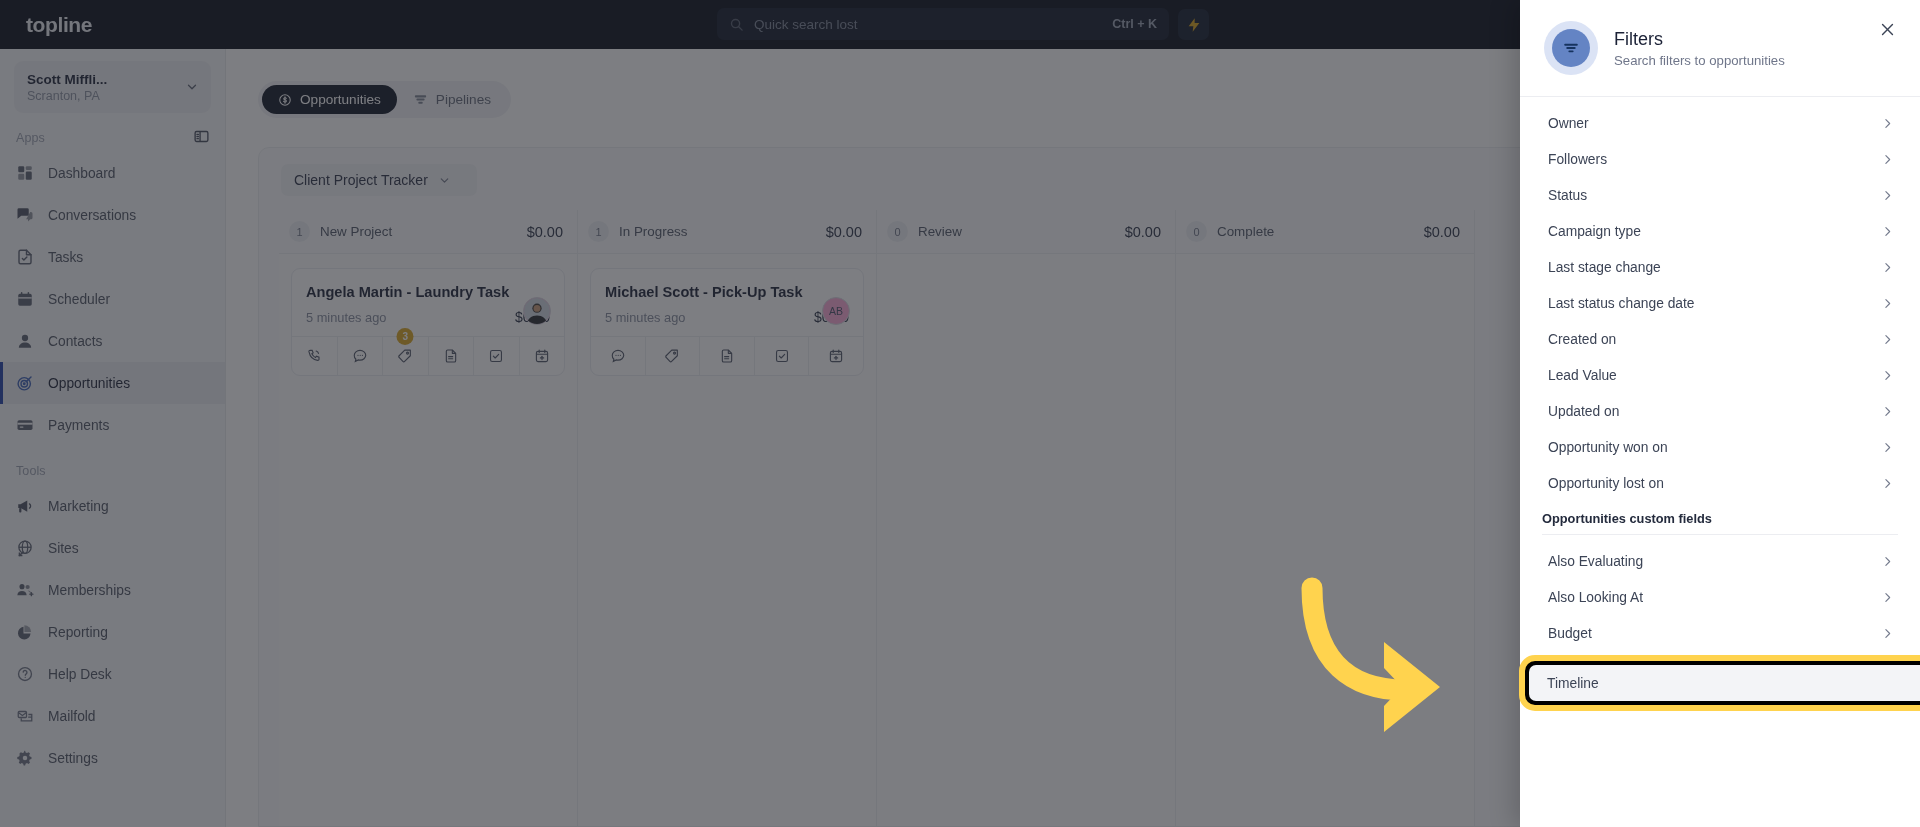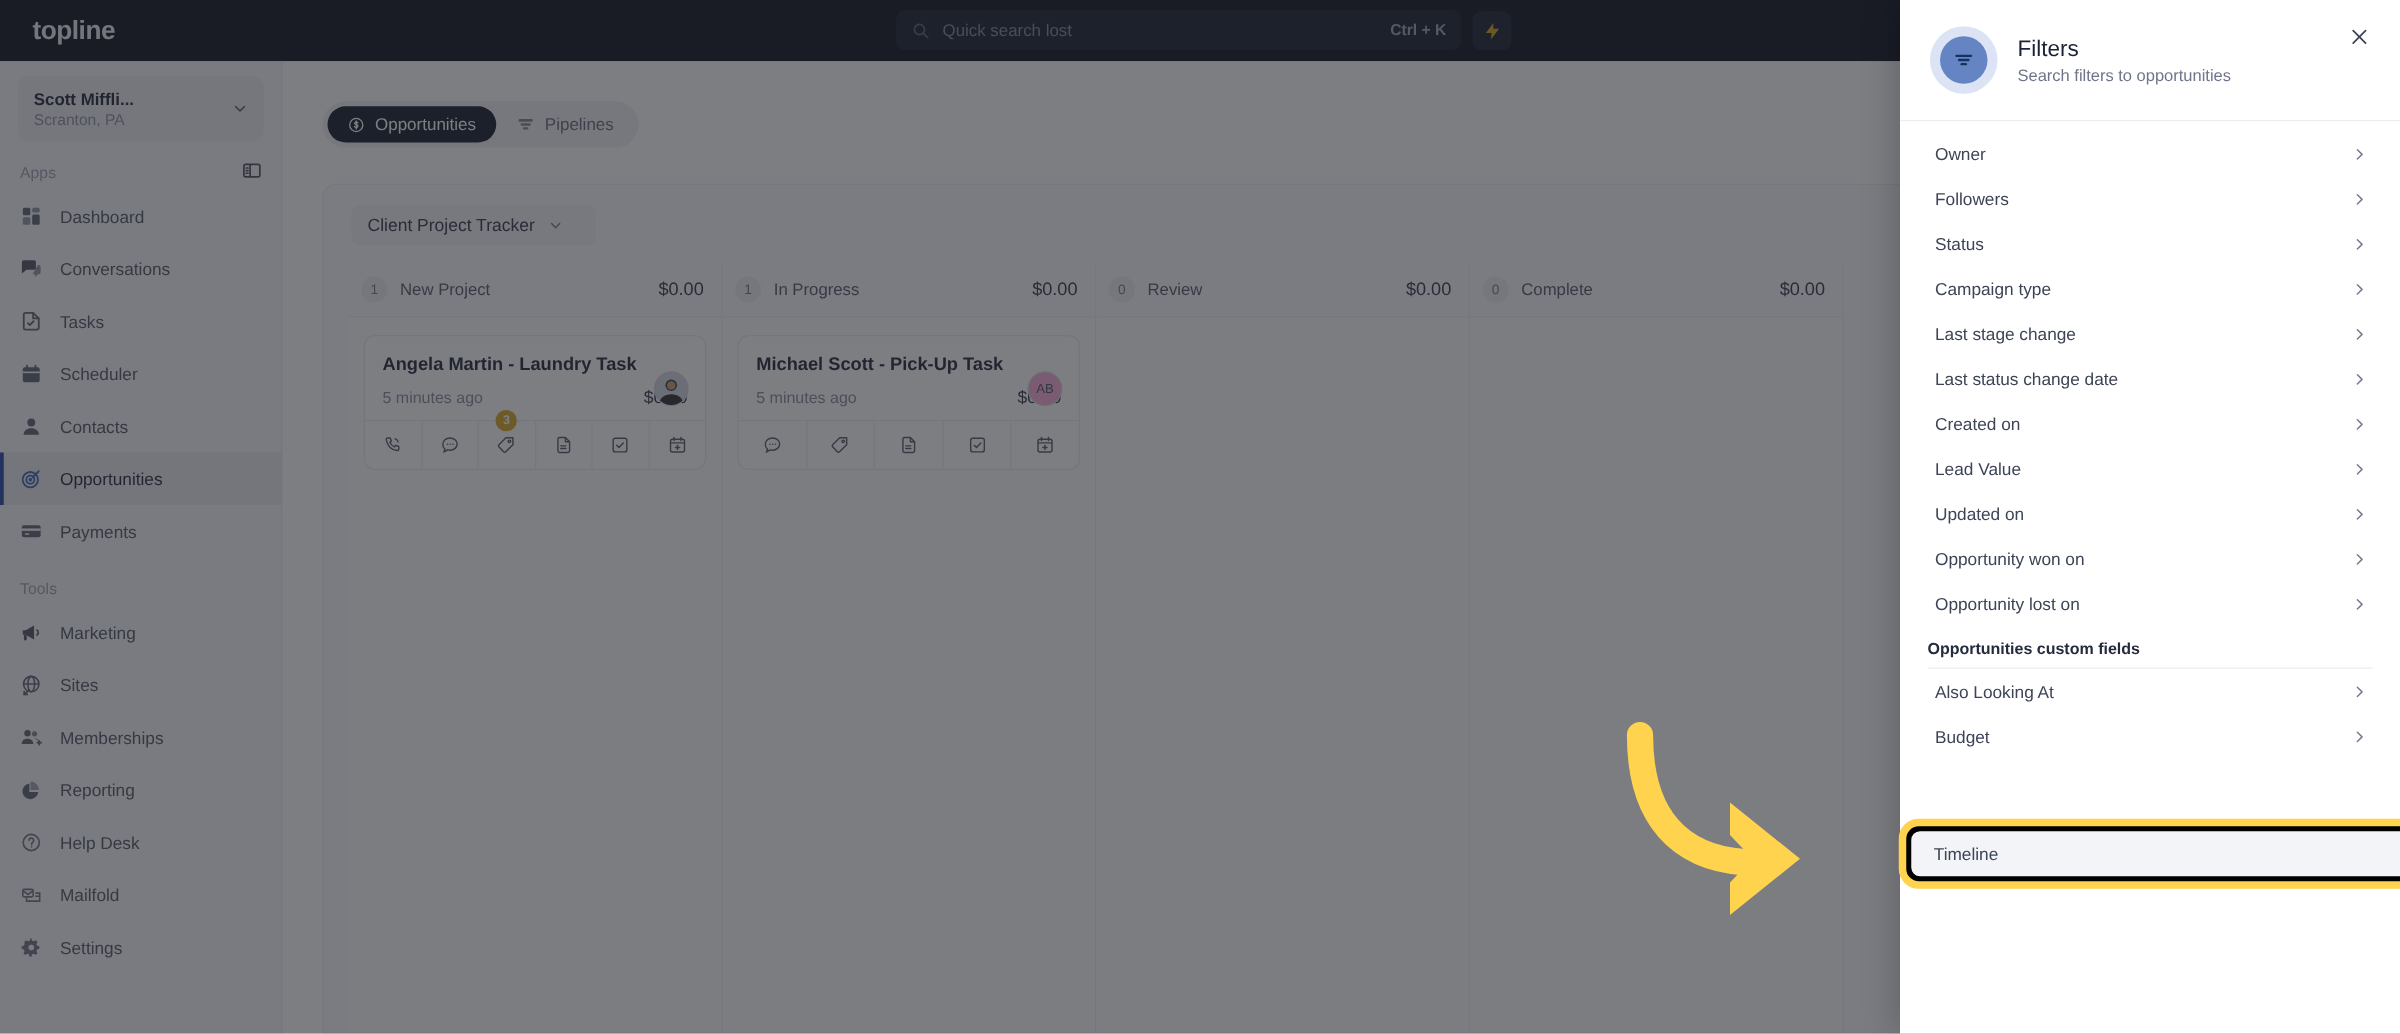--- a/index.html
+++ b/index.html
@@ -788,20 +788,28 @@
         <span class="f-chev">
             <svg width="13" height="13" viewBox="0 0 24 24" fill="none" stroke="#747b8d" stroke-width="2.1" stroke-linecap="round" stroke-linejoin="round">
               <polyline points="9,5 16,12 9,19"></polyline>
             </svg>
           </span>
       </div>
 
       <div class="f-group-title">Opportunities custom fields</div>
       <div class="f-divider"></div>
 
+      <div class="f-row" style="margin-top:8px">
+        <span class="f-label">Also Evaluating</span>
+        <span class="f-chev">
+            <svg width="13" height="13" viewBox="0 0 24 24" fill="none" stroke="#747b8d" stroke-width="2.1" stroke-linecap="round" stroke-linejoin="round">
+              <polyline points="9,5 16,12 9,19"></polyline>
+            </svg>
+          </span>
+      </div>
       <div class="f-row">
         <span class="f-label">Also Looking At</span>
         <span class="f-chev">
             <svg width="13" height="13" viewBox="0 0 24 24" fill="none" stroke="#747b8d" stroke-width="2.1" stroke-linecap="round" stroke-linejoin="round">
               <polyline points="9,5 16,12 9,19"></polyline>
             </svg>
           </span>
       </div>
       <div class="f-row">
         <span class="f-label">Budget</span>

